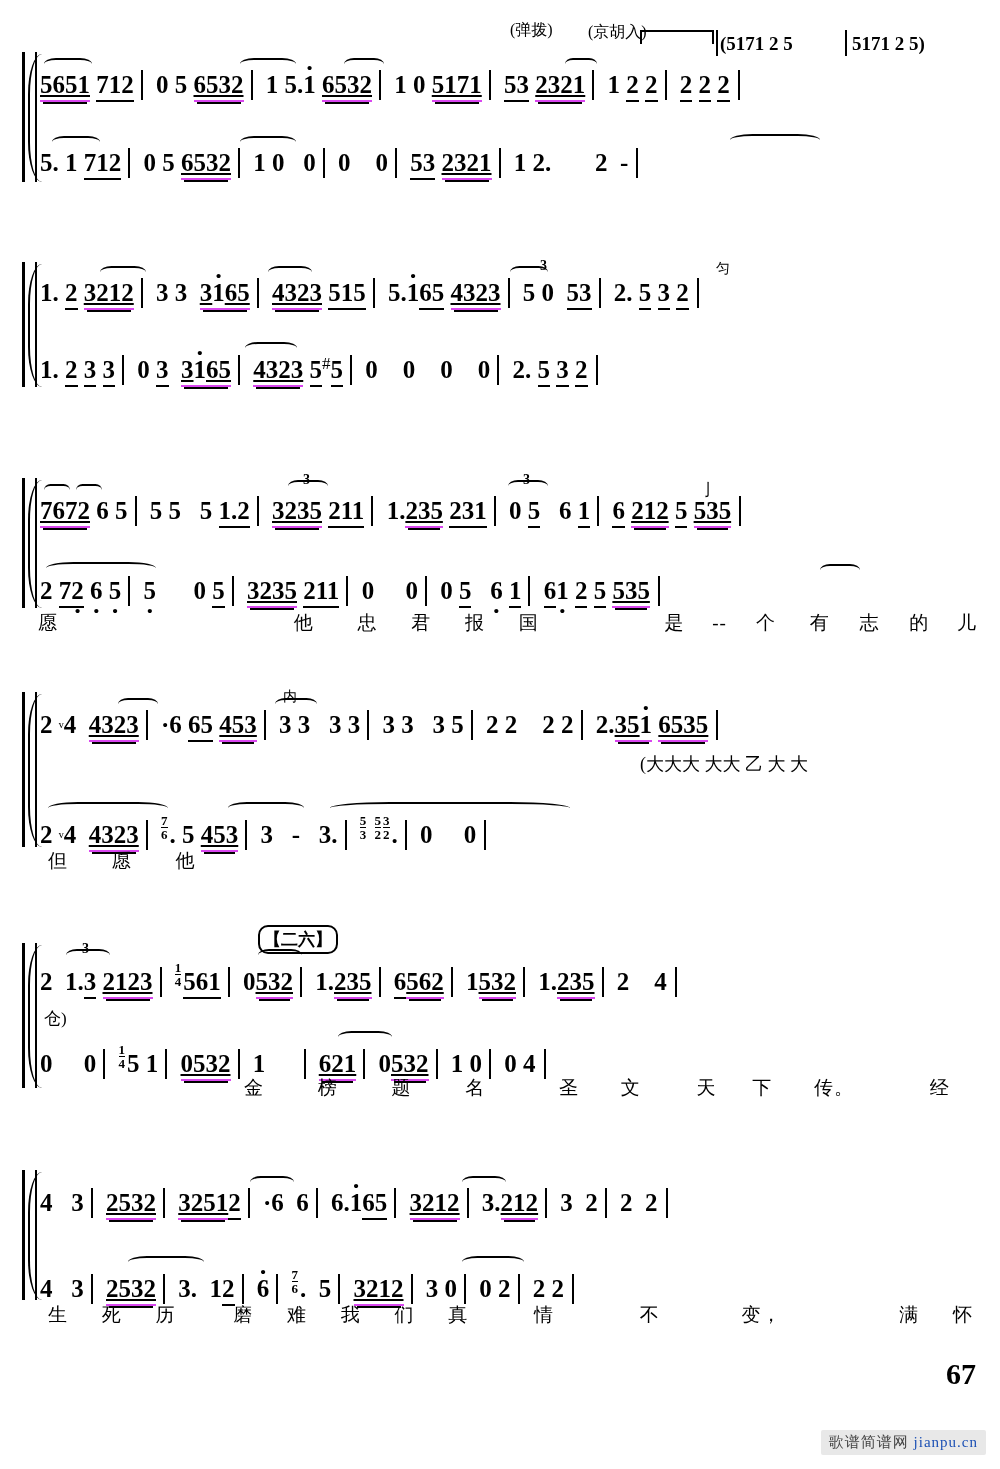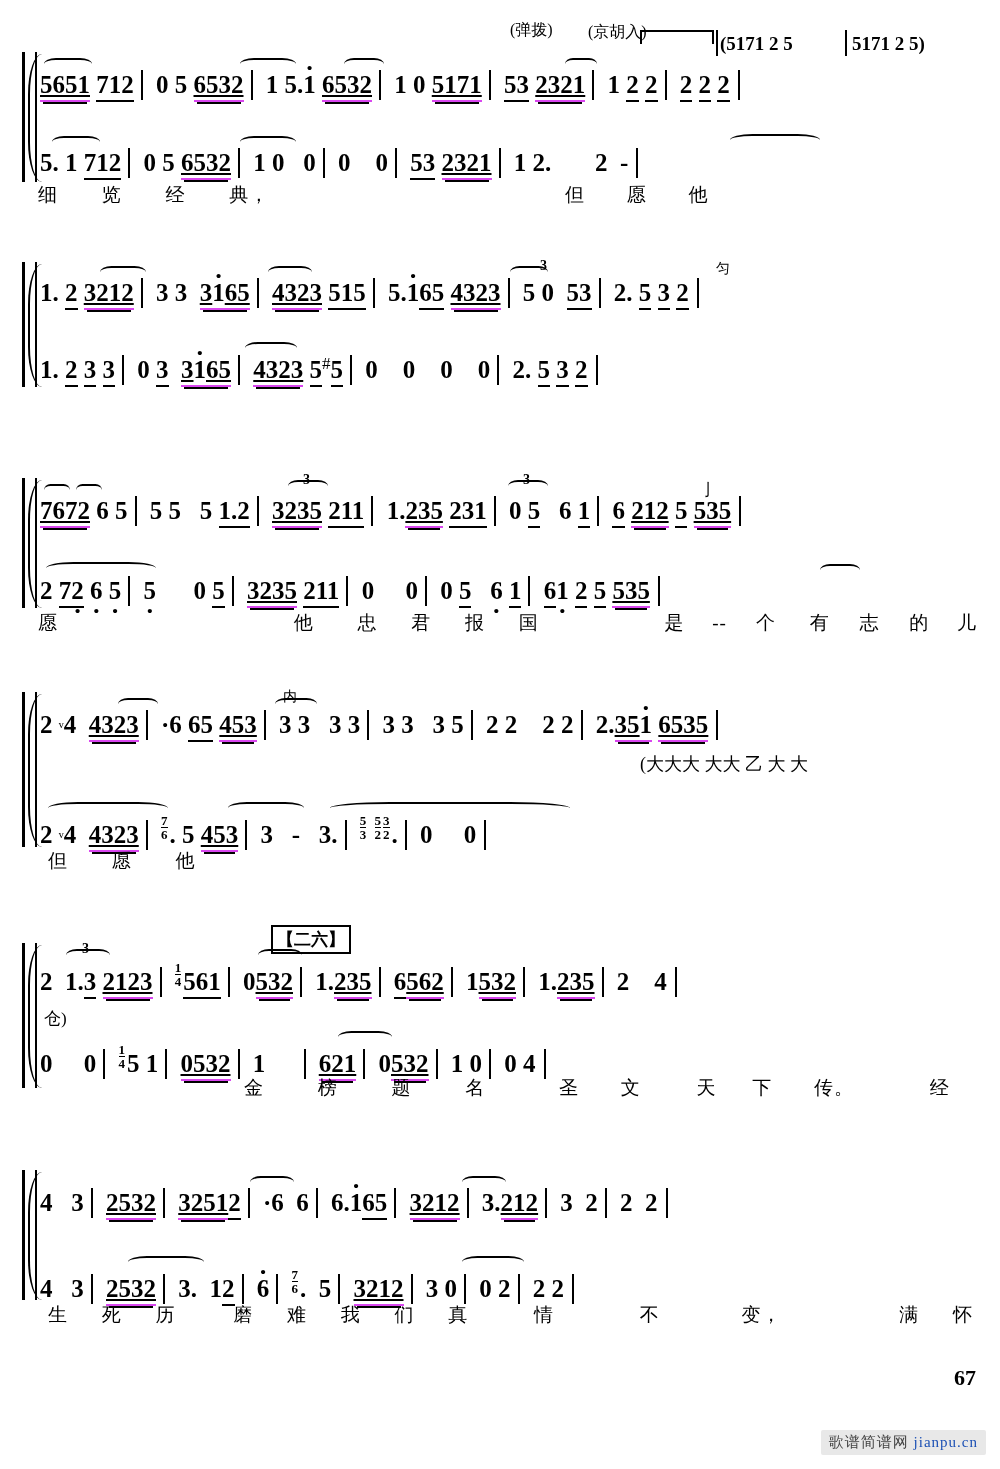--- a/index.html
+++ b/index.html
@@ -111,21 +111,21 @@
     position: absolute;
     font-size: 17px;
     font-weight: bold;
     border: 2px solid #000;
     padding: 1px 4px;
   }
   .pagenum {
     position: absolute;
     right: 24px;
     bottom: 78px;
-    font-size: 22px;
+    font-size: 30px;
     font-weight: bold;
     text-align: center;
   }
   .watermark {
     position: absolute;
     right: 14px;
     bottom: 14px;
     background: #e8e8e8;
     color: #444;
     font-size: 15px;
@@ -187,29 +187,20 @@
       0 5 <span class="u2">6532</span><span class="bar"></span>
       1 0 &nbsp; 0<span class="bar"></span>
       0 &nbsp;&nbsp; 0<span class="bar"></span>
       <span class="u1">53</span> <span class="u2">2321</span><span class="bar"></span>
       1 2. &nbsp;&nbsp;&nbsp;&nbsp;&nbsp; 2 &nbsp;-<span class="endbar"></span>
     </div>
     <div class="slur" style="left:52px; top:84px; width:48px;"></div>
     <div class="slur" style="left:240px; top:84px; width:56px;"></div>
     <div class="slur" style="left:730px; top:82px; width:90px;"></div>
 
-    <div class="lyrics" style="left:38px; top:130px;">
-      <span style="width:58px;">细</span>
-      <span style="width:58px;">览</span>
-      <span style="width:58px;">经</span>
-      <span style="width:330px;">典，</span>
-      <span style="width:56px;">但</span>
-      <span style="width:56px;">愿</span>
-      <span style="width:56px;">他</span>
-    </div>
   </div>
 
   <div class="system" style="position:absolute; left:0; top:262px; height:165px;">
     <div class="barline-left" style="height:125px;"></div>
     <div class="brace" style="top:2px; height:123px;"></div>
 
     <div class="staffline" style="left:40px; top:16px;">
       1. <span class="u1">2</span> <span class="u2">3212</span><span class="bar"></span>
       3 3 &nbsp;<span class="u2">3<span class="rel dotup">1</span>65</span><span class="bar"></span>
       <span class="u2">4323</span> <span class="u1">515</span><span class="bar"></span>
@@ -316,21 +307,21 @@
       <span style="width:58px;">但</span>
       <span style="width:58px;">愿</span>
       <span>他</span>
     </div>
   </div>
 
   <div class="system" style="position:absolute; left:0; top:925px; height:200px;">
     <div class="barline-left" style="height:145px; top:18px;"></div>
     <div class="brace" style="top:20px; height:143px;"></div>
 
-    <div class="annot-box" style="left:271px; top:0px;">【二六】</div>
+    <div class="annot-box" style="left:258px; top:0px;border-radius:10px;">【二六】</div>
 
     <div class="staffline" style="left:40px; top:36px;">
       2 &nbsp;1.<span class="u1">3</span> <span class="u2">2123</span><span class="bar"></span>
       <span class="frac"><i>1</i>4</span><span class="u1">561</span><span class="bar"></span>
       0<span class="u2">532</span><span class="bar"></span>
       1.<span class="u2">235</span><span class="bar"></span>
       <span class="u1">6</span><span class="u2">562</span><span class="bar"></span>
       1<span class="u2">532</span><span class="bar"></span>
       1.<span class="u2">235</span><span class="bar"></span>
       2 &nbsp;&nbsp; 4<span class="endbar"></span>

